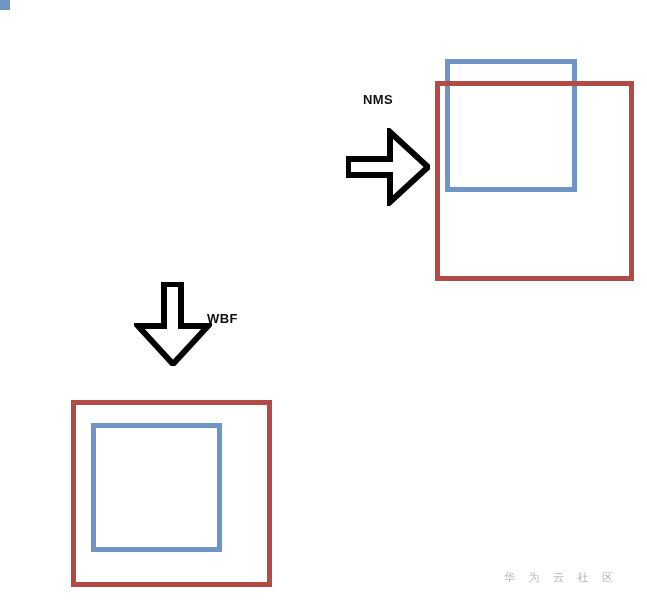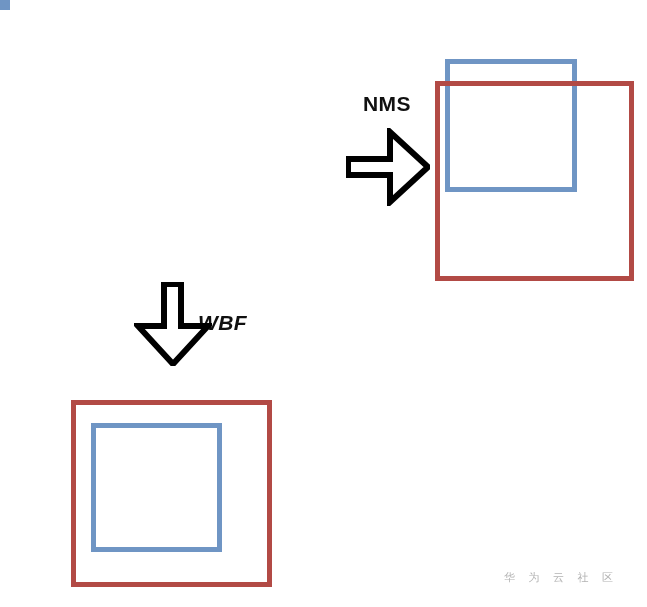--- a/index.html
+++ b/index.html
@@ -30,21 +30,21 @@
   .arrow-wrap {
     position: absolute;
     line-height: 0;
   }
   .arrow-wrap svg { display: block; }
 
   .flow-label {
     position: absolute;
     font-family: "Liberation Sans", sans-serif;
     font-weight: bold;
-    font-size: 21px;
+    font-size: 13px;
     letter-spacing: 0.4px;
     color: #101010;
     white-space: nowrap;
     line-height: 1;
   }
 
   .watermark {
     position: absolute;
     font-family: "DejaVu Sans", sans-serif;
     font-size: 11px;
@@ -75,21 +75,21 @@
     <svg viewBox="0 0 84 78" width="84" height="78" aria-hidden="true">
       <polygon points="2,31 44,31 44,4 82,39 44,74 44,47 2,47" fill="#ffffff" stroke="#000000" stroke-width="6" stroke-linejoin="miter"></polygon>
     </svg>
   </div>
 
   <div class="group">
     <div class="bbox blue" style="left: 445px; top: 59px; width: 132px; height: 133px; border-color: rgb(111, 149, 196);"></div>
     <div class="bbox red" style="left: 435px; top: 81px; width: 199px; height: 200px; border-color: rgb(178, 74, 69);"></div>
   </div>
 
-  <div class="flow-label" style="left: 198px; top: 312px; color: rgb(16, 16, 16); font-style: italic;">WBF</div>
+  <div class="flow-label" style="left: 207px; top: 312px; color: rgb(16, 16, 16);">WBF</div>
 
   <div class="arrow-wrap" style="left: 134px; top: 282px;">
     <svg viewBox="0 0 78 84" width="78" height="84" aria-hidden="true">
       <polygon points="30,2 47,2 47,44 74,44 39,82 4,44 30,44" fill="#ffffff" stroke="#000000" stroke-width="6" stroke-linejoin="miter"></polygon>
     </svg>
   </div>
 
   <div class="group">
     <div class="bbox red" style="left: 71px; top: 400px; width: 201px; height: 187px; border-color: rgb(178, 74, 69);"></div>
     <div class="bbox blue" style="left: 91px; top: 423px; width: 131px; height: 129px; border-color: rgb(111, 149, 196);"></div>

